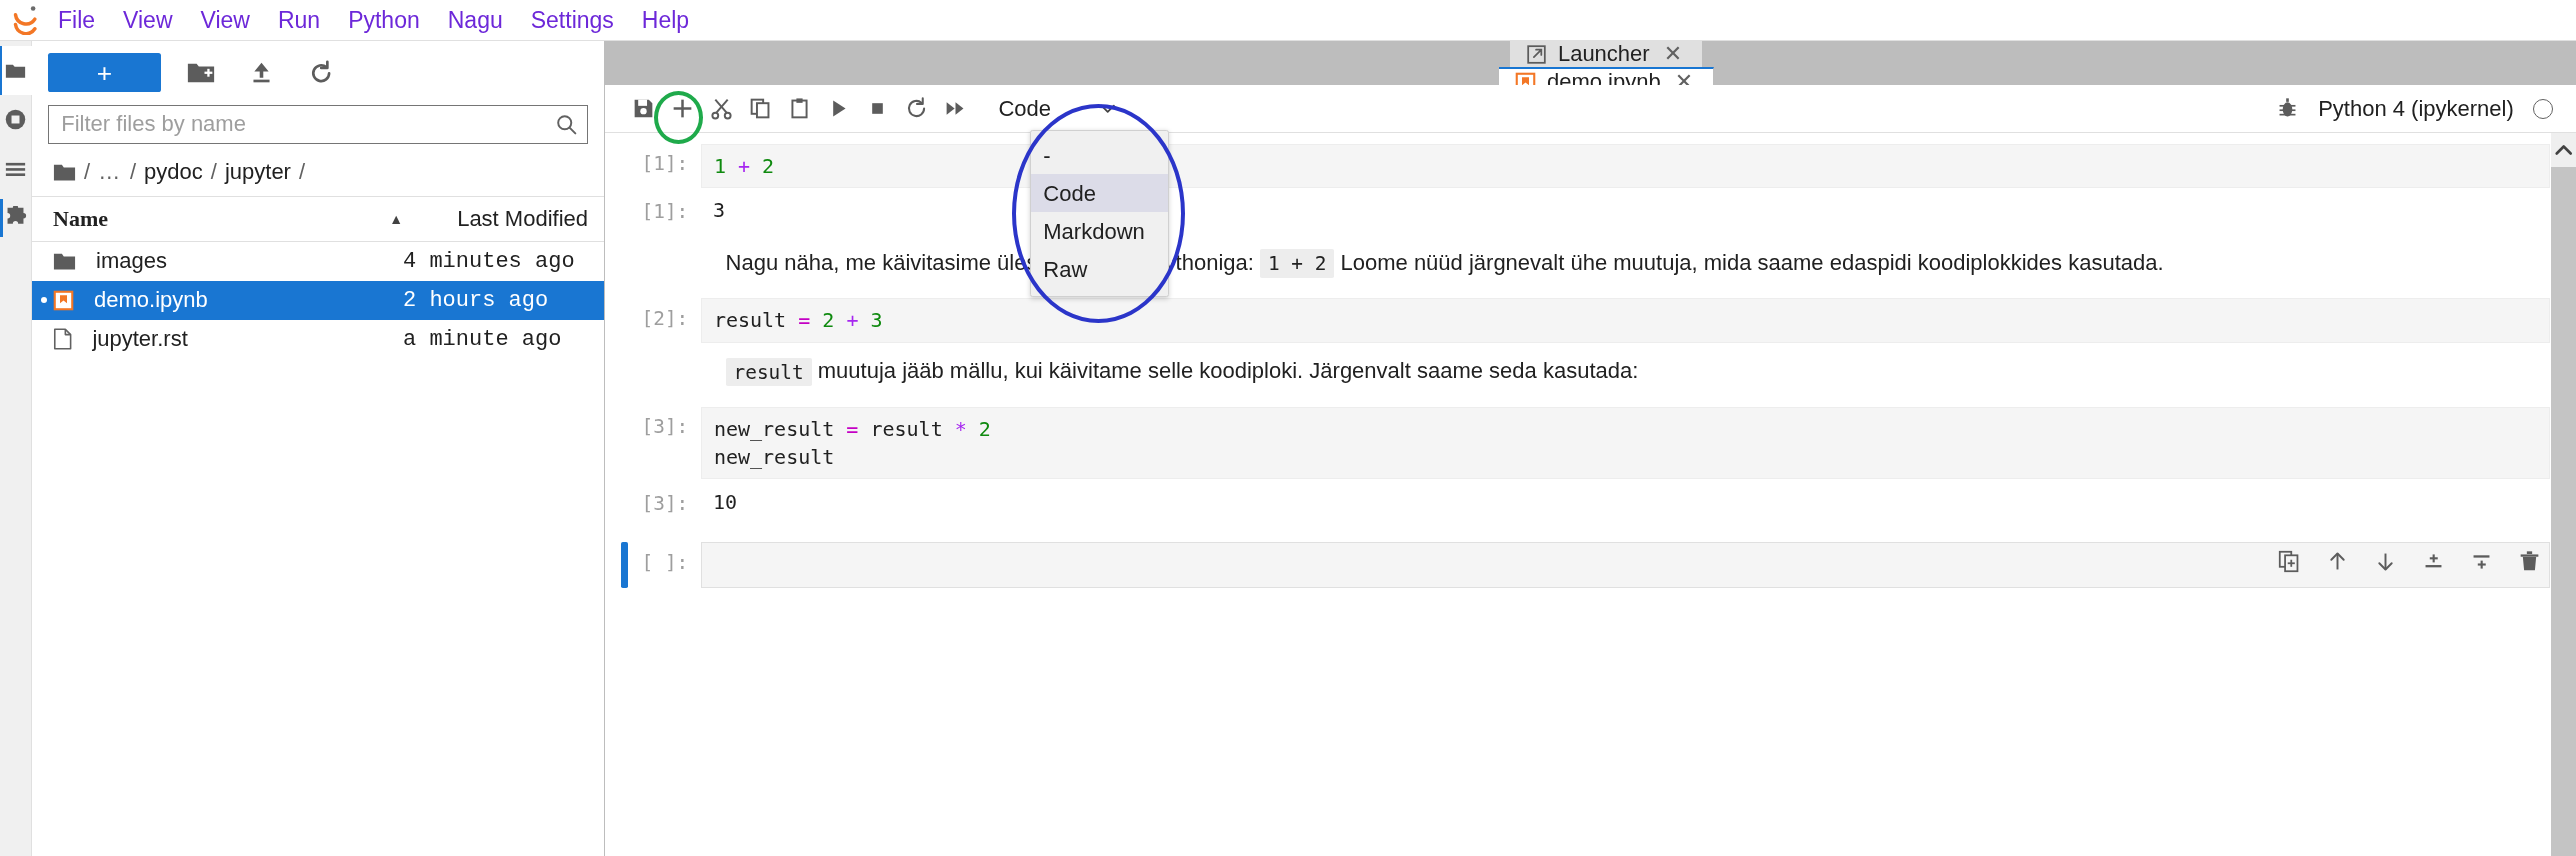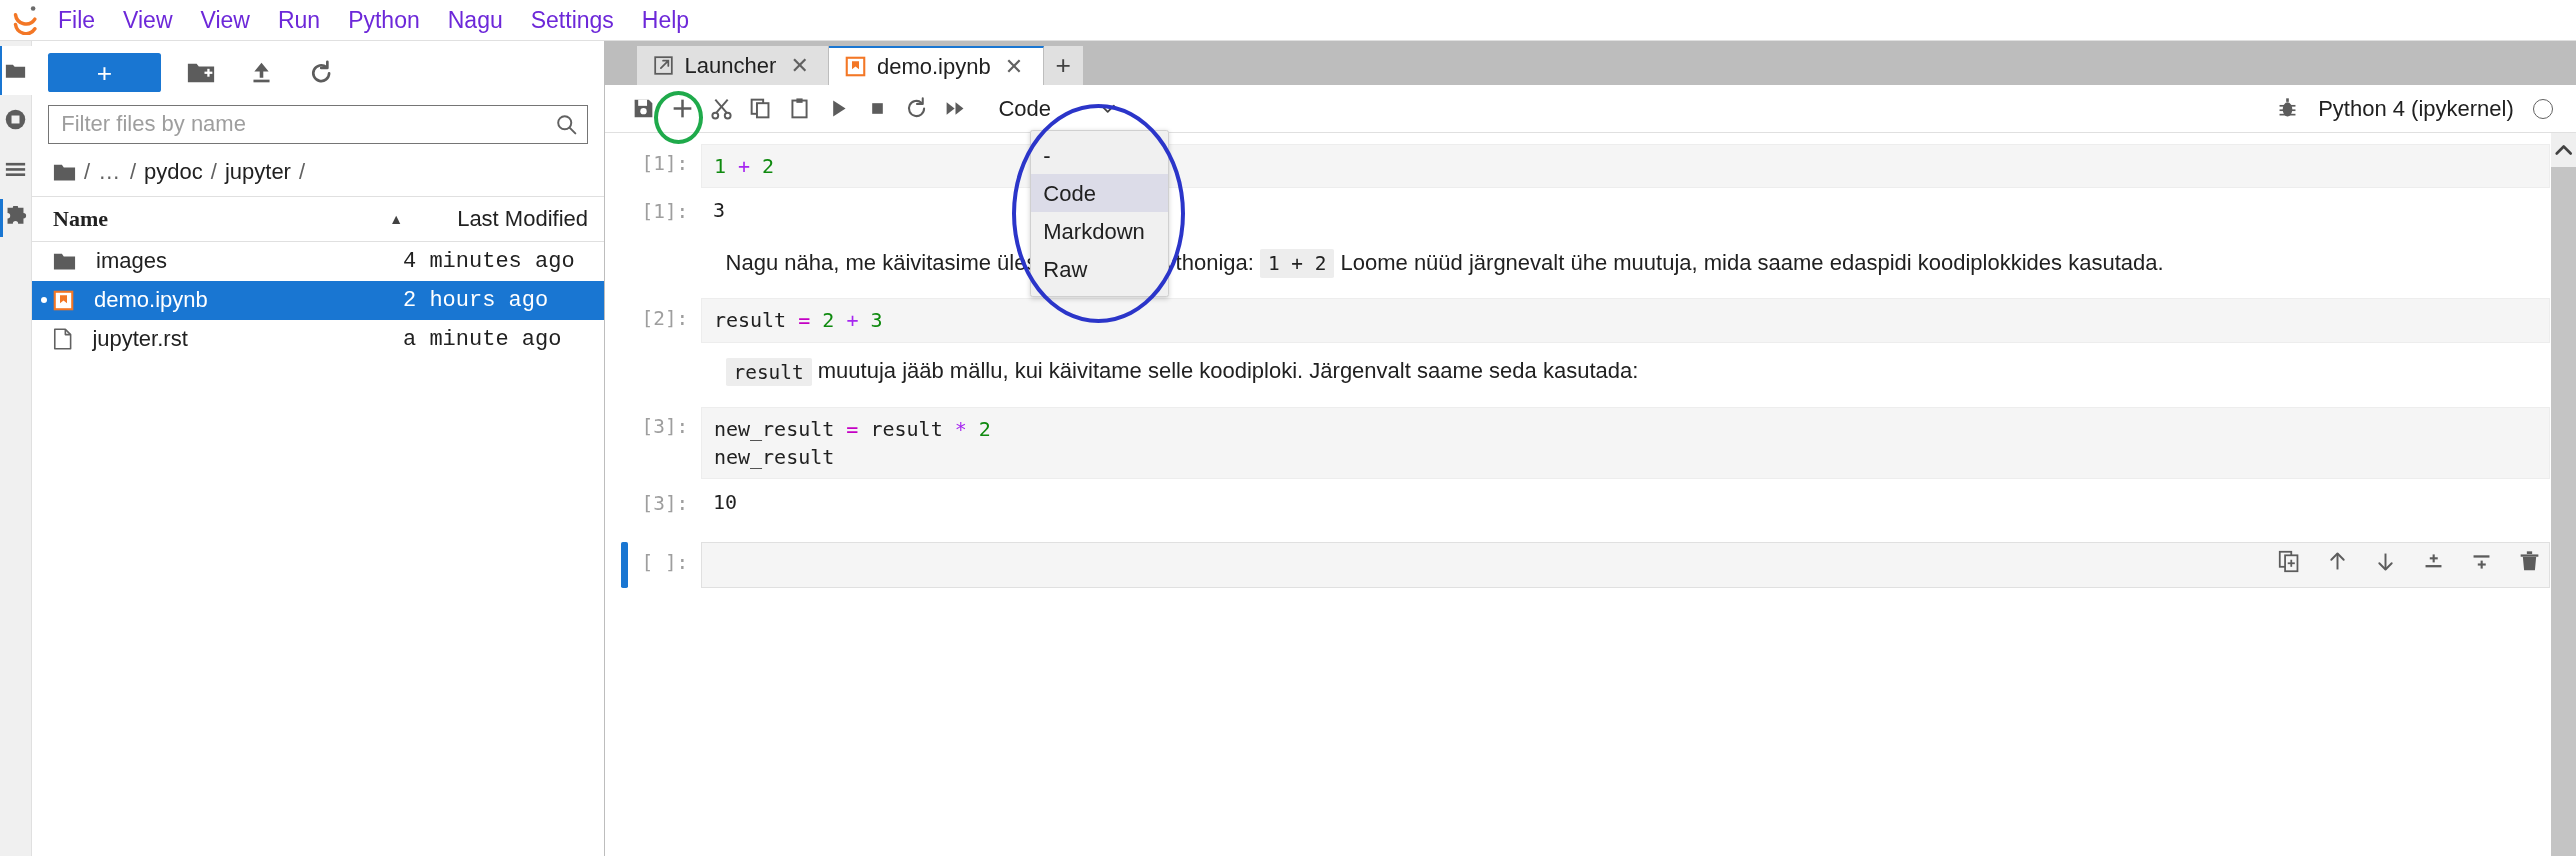--- a/index.html
+++ b/index.html
@@ -148,22 +148,23 @@
   .notebook-area {
     flex: 1;
     display:flex; flex-direction:column;
     background:#ffffff;
     position:relative;
     min-width: 0;
   }
   .tabbar {
     height: 44px;
     background: #bdbdbd;
-    display:flex; align-items:flex-end;
+    display:flex; align-items:center;
     padding-left: 32px;
+    flex-direction: column;
   }
   .tab {
     display:flex; align-items:center; gap:10.6px;
     height: 39px;
     padding: 0 16px;
     font-size: 22px; color:#212121;
     background:#e0e0e0;
     border-right:0.9px solid #bdbdbd;
     cursor:pointer; min-width: 176px;
   }

